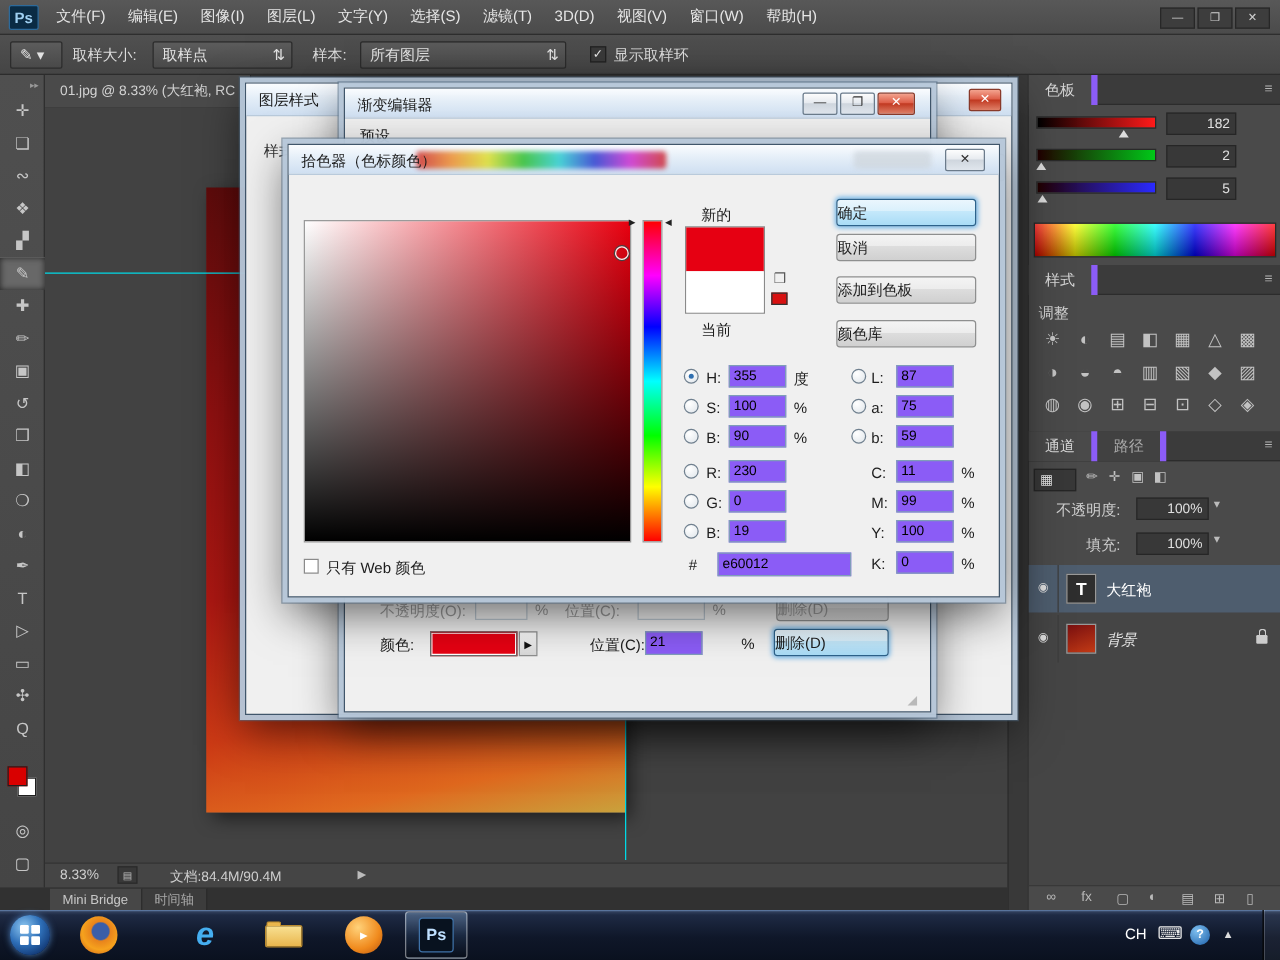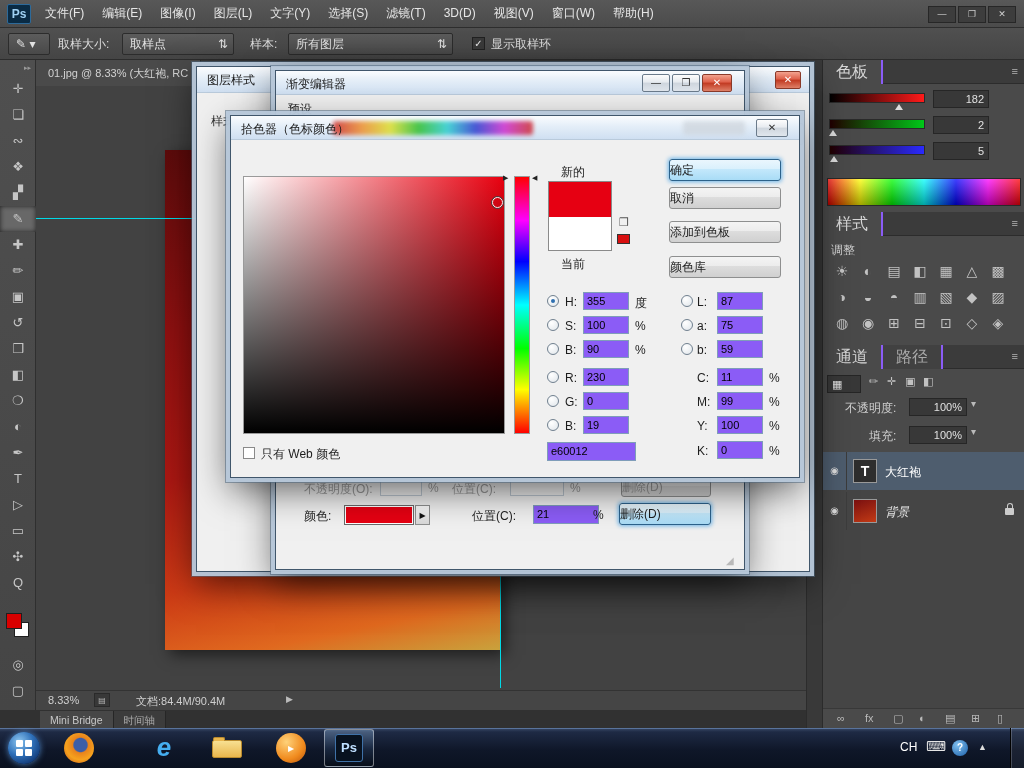--- a/index.html
+++ b/index.html
@@ -22,21 +22,21 @@
 .doctab{left:0;top:0;height:26px;padding:0 12px;background:#4a4a4a;border-right:1px solid #2a2a2a;color:#d2d2d2;font-size:11px;line-height:26px}
 .statusbar{left:0;top:630px;width:770px;height:20px;background:#454545;border-top:1px solid #333;color:#cfcfcf;font-size:11px}
 .bottomtabs{left:0;top:710px;width:806px;height:18px;background:#313131;z-index:4}
 .btab{height:18px;padding:0 10px;font-size:10.5px;color:#c8c8c8;line-height:18px;background:#474747;border-right:1px solid #262626;display:inline-block}
 .btab.off{background:#3c3c3c;color:#a8a8a8}
 .guide{background:#00d9e6}
 
 .dockdiv{left:806px;top:60px;width:16px;height:668px;background:#393939;border-left:1px solid #2c2c2c;z-index:2}
 .dock{left:822px;top:60px;width:202px;height:668px;background:#4a4a4a;border-left:1px solid #2b2b2b;z-index:2}
 .ptabbar{left:0;width:202px;height:24px;background:#3b3b3b;border-bottom:1px solid #2c2c2c}
-.ptab{display:inline-block;height:24px;padding:0 13px;line-height:24px;font-size:16px;color:#d6d6d6;background:#4a4a4a;border-right:2px solid #8b5cf6}
+.ptab{display:inline-block;height:24px;padding:0 13px;line-height:24px;font-size:12px;color:#d6d6d6;background:#4a4a4a;border-right:5px solid #8b5cf6}
 .ptab.off{background:#414141;color:#a9a9a9}
 .pmenu{position:absolute;right:7px;top:5px;color:#b5b5b5;font-size:11px}
 .valbox{position:absolute;background:#383838;border:1px solid #262626;color:#e0e0e0;font-size:11px;text-align:right;padding:0 4px;line-height:16px}
 .plabel{position:absolute;font-size:12px;color:#cfcfcf}
 .gicon{position:absolute;width:26px;height:26px;color:#c2c2c2;font-size:14px;text-align:center;line-height:26px}
 .handle{position:absolute;width:0;height:0;border-left:4px solid transparent;border-right:4px solid transparent;border-bottom:6px solid #ddd}
 .lrow{position:absolute;left:0;width:202px;height:38px}
 .thumb{position:absolute;left:30px;top:7px;width:24px;height:24px;border:1px solid #999}
 .eyebox{position:absolute;left:0;top:0;width:24px;height:38px;border-right:1px solid #3c3c3c;color:#ddd;font-size:10px;text-align:center;line-height:38px}
 .lockicon{position:absolute;width:9px;height:7px;background:#ccc;border-radius:1px}
@@ -248,21 +248,21 @@
   <div class="dlabel dim" style="left:152px;top:410px">%</div>
   <div class="dlabel dim" style="left:176px;top:410px">位置(C):</div>
   <div class="inp dis" style="left:234px;top:407px;width:54px;height:18px"></div>
   <div class="dlabel dim" style="left:294px;top:410px">%</div>
   <div class="abtn dis" style="left:345px;top:406px;width:90px;height:20px;line-height:18px">删除(D)</div>
 
   <div class="dlabel" style="left:28px;top:437px">颜色:</div>
   <div class="abs" style="left:68px;top:434px;width:70px;height:20px;background:#e60012;border:1px solid #6a6a6a;box-shadow:inset 0 0 0 1px #fff"></div>
   <div class="abs" style="left:139px;top:434px;width:15px;height:20px;background:linear-gradient(#fdfdfd,#d8d8d8);border:1px solid #8e8f8f;font-size:8px;color:#111;text-align:center;line-height:19px">▶</div>
   <div class="dlabel" style="left:196px;top:437px">位置(C):</div>
-  <div class="inp" style="left:257px;top:434px;width:66px;height:19px">21</div>
+  <div class="inp" style="left:240px;top:434px;width:46px;height:19px">21</div>
   <div class="dlabel" style="left:317px;top:437px">%</div>
   <div class="abtn def" style="left:343px;top:432px;width:92px;height:22px;line-height:20px">删除(D)</div>
   <div class="abs" style="left:450px;top:484px;color:#b9b9b9;font-size:10px">◢</div>
 </div>
 
 <div class="dlg" style="left:230px;top:115px;width:570px;height:363px;z-index:22">
   <div class="tbar">
     <div class="abs" style="left:102px;top:5px;width:200px;height:14px;border-radius:3px;opacity:.8;filter:blur(2px);background:linear-gradient(90deg,#c22,#e82,#dd2,#2b2,#2cc,#23c,#c2c,#c22)"></div>
     <div class="abs" style="left:452px;top:5px;width:62px;height:14px;border-radius:3px;opacity:.7;filter:blur(2px);background:#cdd4db"></div>
     <span class="ttl">拾色器（色标颜色）</span>
@@ -331,21 +331,21 @@
   <div class="inp" style="left:486px;top:276px;width:46px;height:18px">99</div>
   <div class="dlabel" style="left:538px;top:279px">%</div>
   <div class="dlabel" style="left:466px;top:303px">Y:</div>
   <div class="inp" style="left:486px;top:300px;width:46px;height:18px">100</div>
   <div class="dlabel" style="left:538px;top:303px">%</div>
   <div class="dlabel" style="left:466px;top:328px">K:</div>
   <div class="inp" style="left:486px;top:325px;width:46px;height:18px">0</div>
   <div class="dlabel" style="left:538px;top:328px">%</div>
 
   <div class="dlabel" style="left:320px;top:329px">#</div>
-  <div class="inp" style="left:316px;top:326px;width:89px;height:19px">e60012</div>
+  <div class="inp" style="left:343px;top:326px;width:107px;height:19px">e60012</div>
 
   <div class="chk" style="left:12px;top:331px"></div>
   <div class="dlabel" style="left:30px;top:330px">只有 Web 颜色</div>
 </div>
 
 <div class="abs taskbar">
   <div class="abs" style="left:8px;top:4px;width:32px;height:32px;border-radius:50%;background:radial-gradient(circle at 35% 30%,#8cc6f0,#2e6fb8 45%,#16407e 75%,#0a2250);box-shadow:0 0 6px rgba(90,150,220,.8)">
     <div class="abs" style="left:8px;top:8px;width:7px;height:7px;background:#fff;border-radius:1px"></div>
     <div class="abs" style="left:17px;top:8px;width:7px;height:7px;background:#fff;border-radius:1px"></div>
     <div class="abs" style="left:8px;top:17px;width:7px;height:7px;background:#fff;border-radius:1px"></div>

